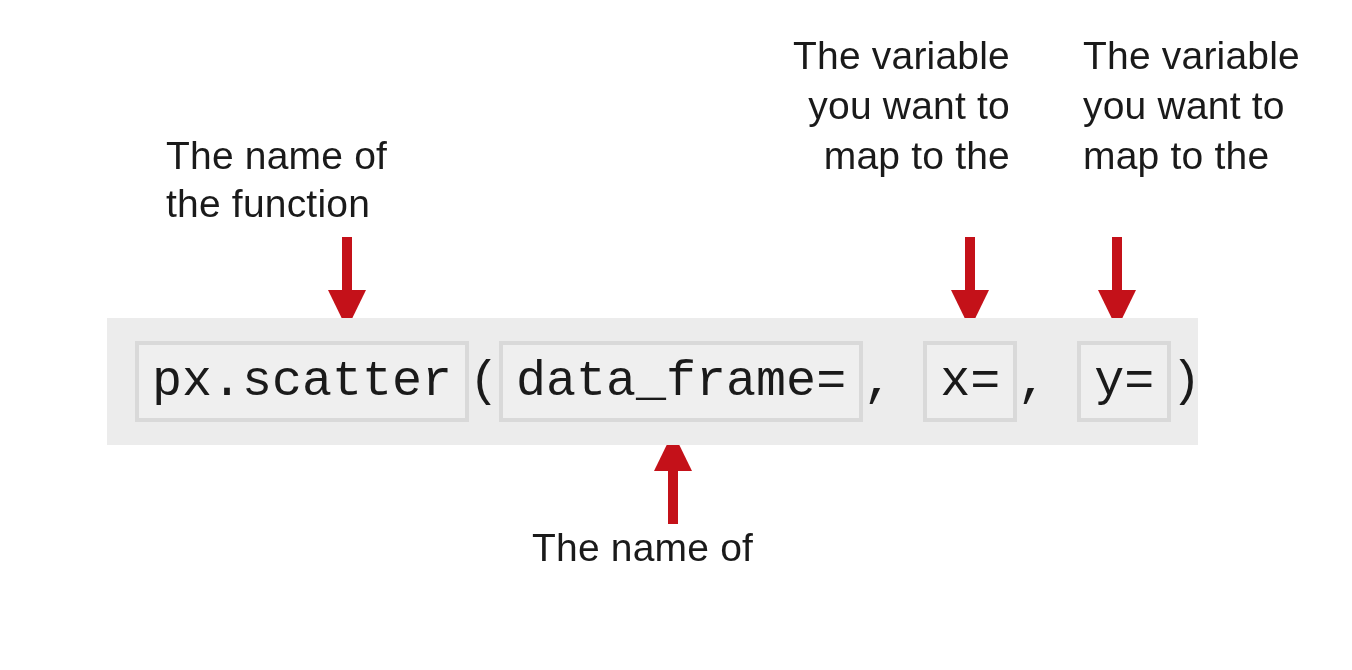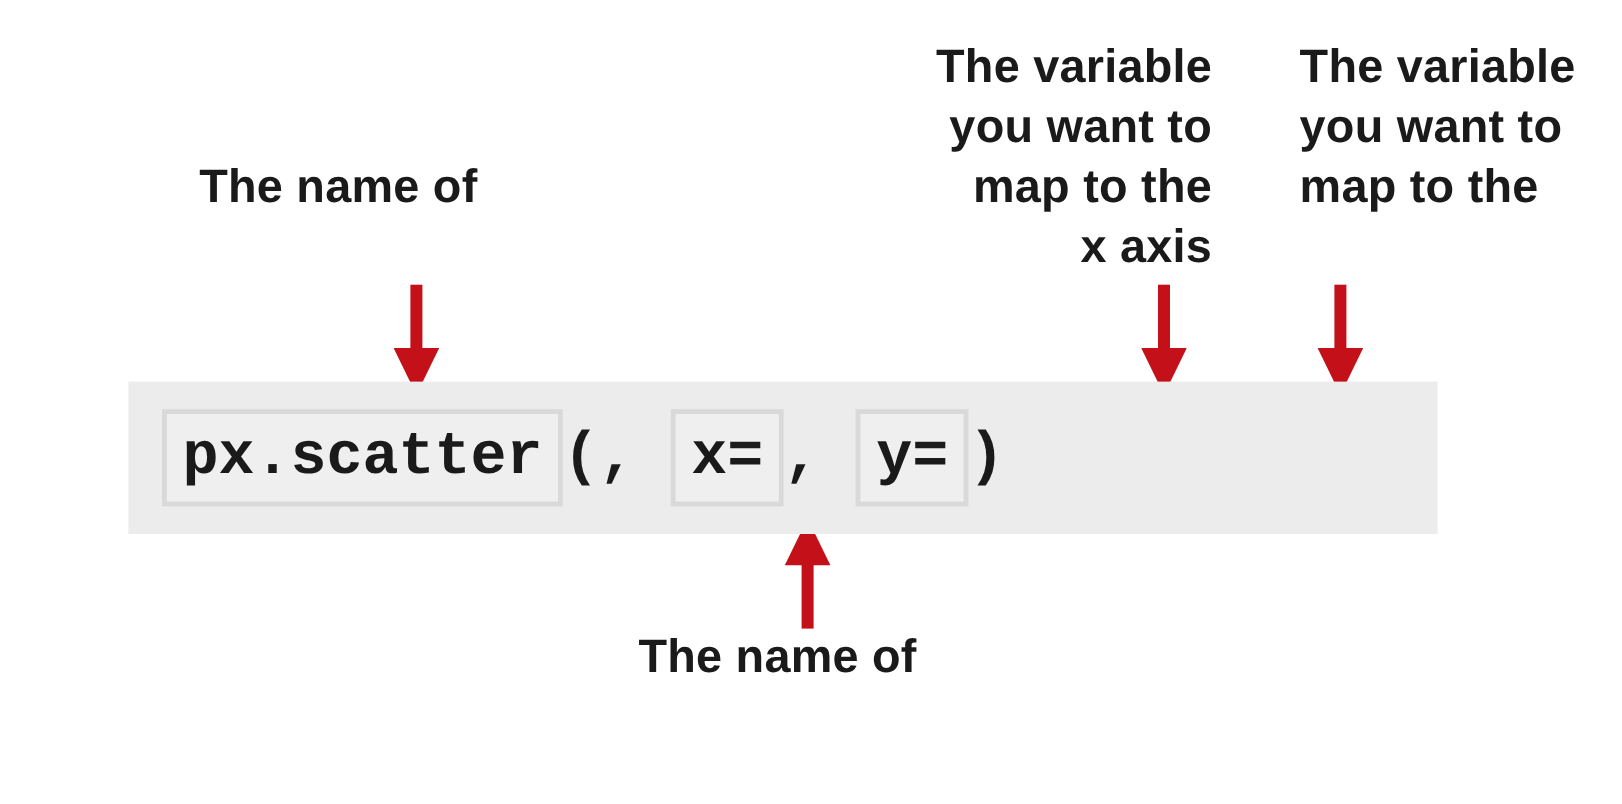--- a/index.html
+++ b/index.html
@@ -8,21 +8,21 @@
     width: 1352px;
     height: 670px;
     position: relative;
     overflow: hidden;
     font-family: "Liberation Sans", sans-serif;
     color: #1a1a1a;
   }
   .label {
     position: absolute;
     font-size: 39px;
-    font-weight: 700;
+    font-weight: 400;
     line-height: 48px;
     letter-spacing: 0.2px;
     color: #1a1a1a;
   }
   .label-function { left: 166px; top: 132px; text-align: left; }
   .label-x-axis   { left: 768px; top: 31px; width: 242px; text-align: right; line-height: 50px; }
   .label-y-axis   { left: 1083px; top: 31px; text-align: left; line-height: 50px; }
   .label-dataframe{ left: 532px; top: 524px; text-align: left; }
 
   .arrow {
@@ -41,47 +41,47 @@
     left: 107px;
     top: 318px;
     width: 1091px;
     height: 127px;
     background: #ececec;
     display: flex;
     align-items: center;
     padding-left: 28px;
     font-family: "Liberation Mono", monospace;
     font-size: 50px;
-    font-weight: 700;
+    font-weight: 400;
     color: #1a1a1a;
   }
   .code-box {
     border: 4px solid #d9d9d9;
     background: #efefef;
     padding: 8px 13px;
     white-space: pre;
     flex: 0 0 auto;
   }
   .code-token {
     white-space: pre;
     flex: 0 0 auto;
   }
 </style>
 </head>
 <body>
 
 <div class="label label-function">
   <div>The name of</div>
+  <div>the function</div>
 </div>
 
 <div class="label label-x-axis">
   <div>The variable</div>
   <div>you want to</div>
   <div>map to the</div>
-  <div>x axis</div>
 </div>
 
 <div class="label label-y-axis">
   <div>The variable</div>
   <div>you want to</div>
   <div>map to the</div>
 </div>
 
 <div class="label label-dataframe">
   <div>The name of</div>
@@ -103,18 +103,19 @@
 </svg>
 
 <svg class="arrow arrow-dataframe" viewBox="0 0 38 92">
   <polygon points="19,0 0,39 38,39" fill="#c41119"></polygon>
   <rect x="14" y="36" width="10" height="56" fill="#c41119"></rect>
 </svg>
 
 <div class="code-strip">
   <span class="code-box">px.scatter</span>
   <span class="code-token">(</span>
+  <span class="code-box">data_frame=</span>
   <span class="code-token">, </span>
   <span class="code-box">x=</span>
   <span class="code-token">, </span>
   <span class="code-box">y=</span>
   <span class="code-token">)</span>
 </div>
 
 </body></html>

